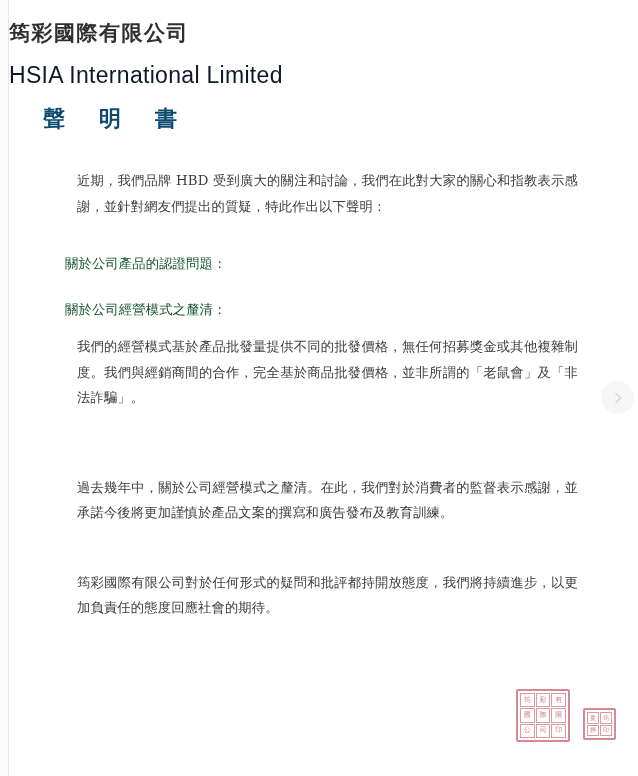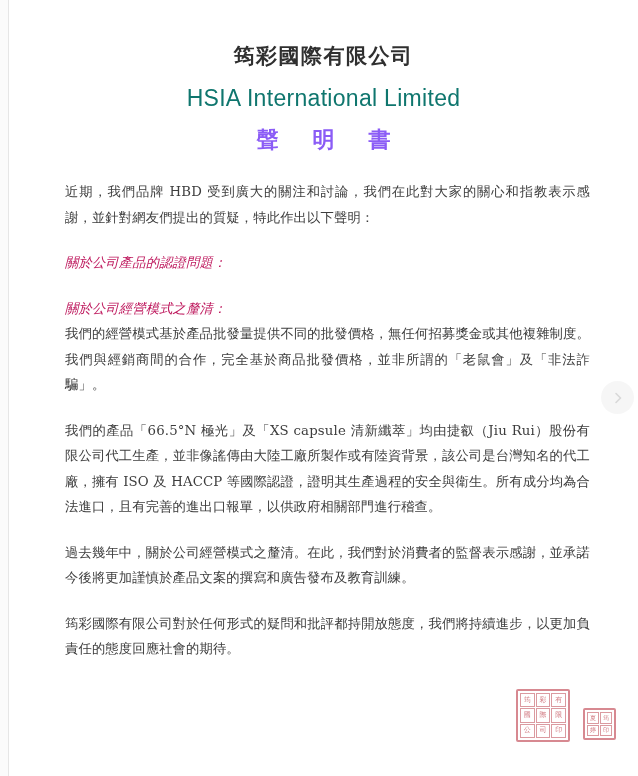--- a/index.html
+++ b/index.html
@@ -35,75 +35,73 @@
     position: absolute;
     left: 8px;
     top: 0;
     width: 1px;
     height: 776px;
     background: #e9e9e9;
   }
 
   
   .doc-header {
-    padding-top: 42px;
-    text-align: center;
+    padding-top: 19px;
   }
   .company-name-zh {
     font-family: "DejaVu Serif", "Liberation Serif", serif;
     font-size: 21px;
     line-height: 28px;
     color: #2f2f2f;
     letter-spacing: 1.5px;
     font-weight: 600;
   }
   .company-name-en {
     margin-top: 13px;
     font-family: "Liberation Sans", "DejaVu Sans", sans-serif;
     font-size: 23px;
     line-height: 30px;
-    color: #0f766e;
+    color: #0f172a;
     letter-spacing: 0.3px;
     font-weight: 400;
   }
   .doc-title {
     margin-top: 14px;
-    font-family: Liberation Mono, monospace;
+    font-family: Liberation Sans, sans-serif;
     font-size: 22px;
     line-height: 30px;
-    color: #8b5cf6;
+    color: #0c4a6e;
     font-weight: 700;
     letter-spacing: 34px;
     padding-left: 34px;
   }
 
   
   .doc-body {
     margin: 0;
     padding: 22px 48px 0 56px;
   }
   .para {
     font-family: "DejaVu Serif", "Liberation Serif", serif;
     font-size: 13.3px;
     line-height: 25.5px;
     color: #3d3d3d;
     text-align: justify;
     text-justify: inter-character;
     letter-spacing: 0.15px;
-    margin: 0;
+    margin: 12px;
   }
   .block-gap { height: 20px; }
   .para-heading {
     font-family: "DejaVu Serif", "Liberation Serif", serif;
     font-size: 13.3px;
     line-height: 25.5px;
-    color: #be185d;
+    color: #14532d;
     margin: 0;
     letter-spacing: 0.15px;
-    font-style: italic;
   }
 
   
   .seal {
     position: absolute;
     border: 2px solid #cf7079;
     color: #c9626b;
     opacity: 0.82;
     box-sizing: border-box;
     overflow: hidden;
@@ -193,21 +191,20 @@
 
       <div class="para-heading">關於公司產品的認證問題：</div>
 
       <div class="block-gap"></div>
 
       <div class="para-heading">關於公司經營模式之釐清：</div>
       <p class="para">我們的經營模式基於產品批發量提供不同的批發價格，無任何招募獎金或其他複雜制度。我們與經銷商間的合作，完全基於商品批發價格，並非所謂的「老鼠會」及「非法詐騙」。</p>
 
       <div class="block-gap"></div>
 
-      <p class="para">我們的產品「66.5°N 極光」及「XS capsule 清新纖萃」均由捷叡（Jiu Rui）股份有限公司代工生產，並非像謠傳由大陸工廠所製作或有陸資背景，該公司是台灣知名的代工廠，擁有 ISO 及 HACCP 等國際認證，證明其生產過程的安全與衛生。所有成分均為合法進口，且有完善的進出口報單，以供政府相關部門進行稽查。</p>
 
       <div class="block-gap"></div>
 
       <p class="para">過去幾年中，關於公司經營模式之釐清。在此，我們對於消費者的監督表示感謝，並承諾今後將更加謹慎於產品文案的撰寫和廣告發布及教育訓練。</p>
 
       <div class="block-gap"></div>
 
       <p class="para">筠彩國際有限公司對於任何形式的疑問和批評都持開放態度，我們將持續進步，以更加負責任的態度回應社會的期待。</p>
 
     </div>

